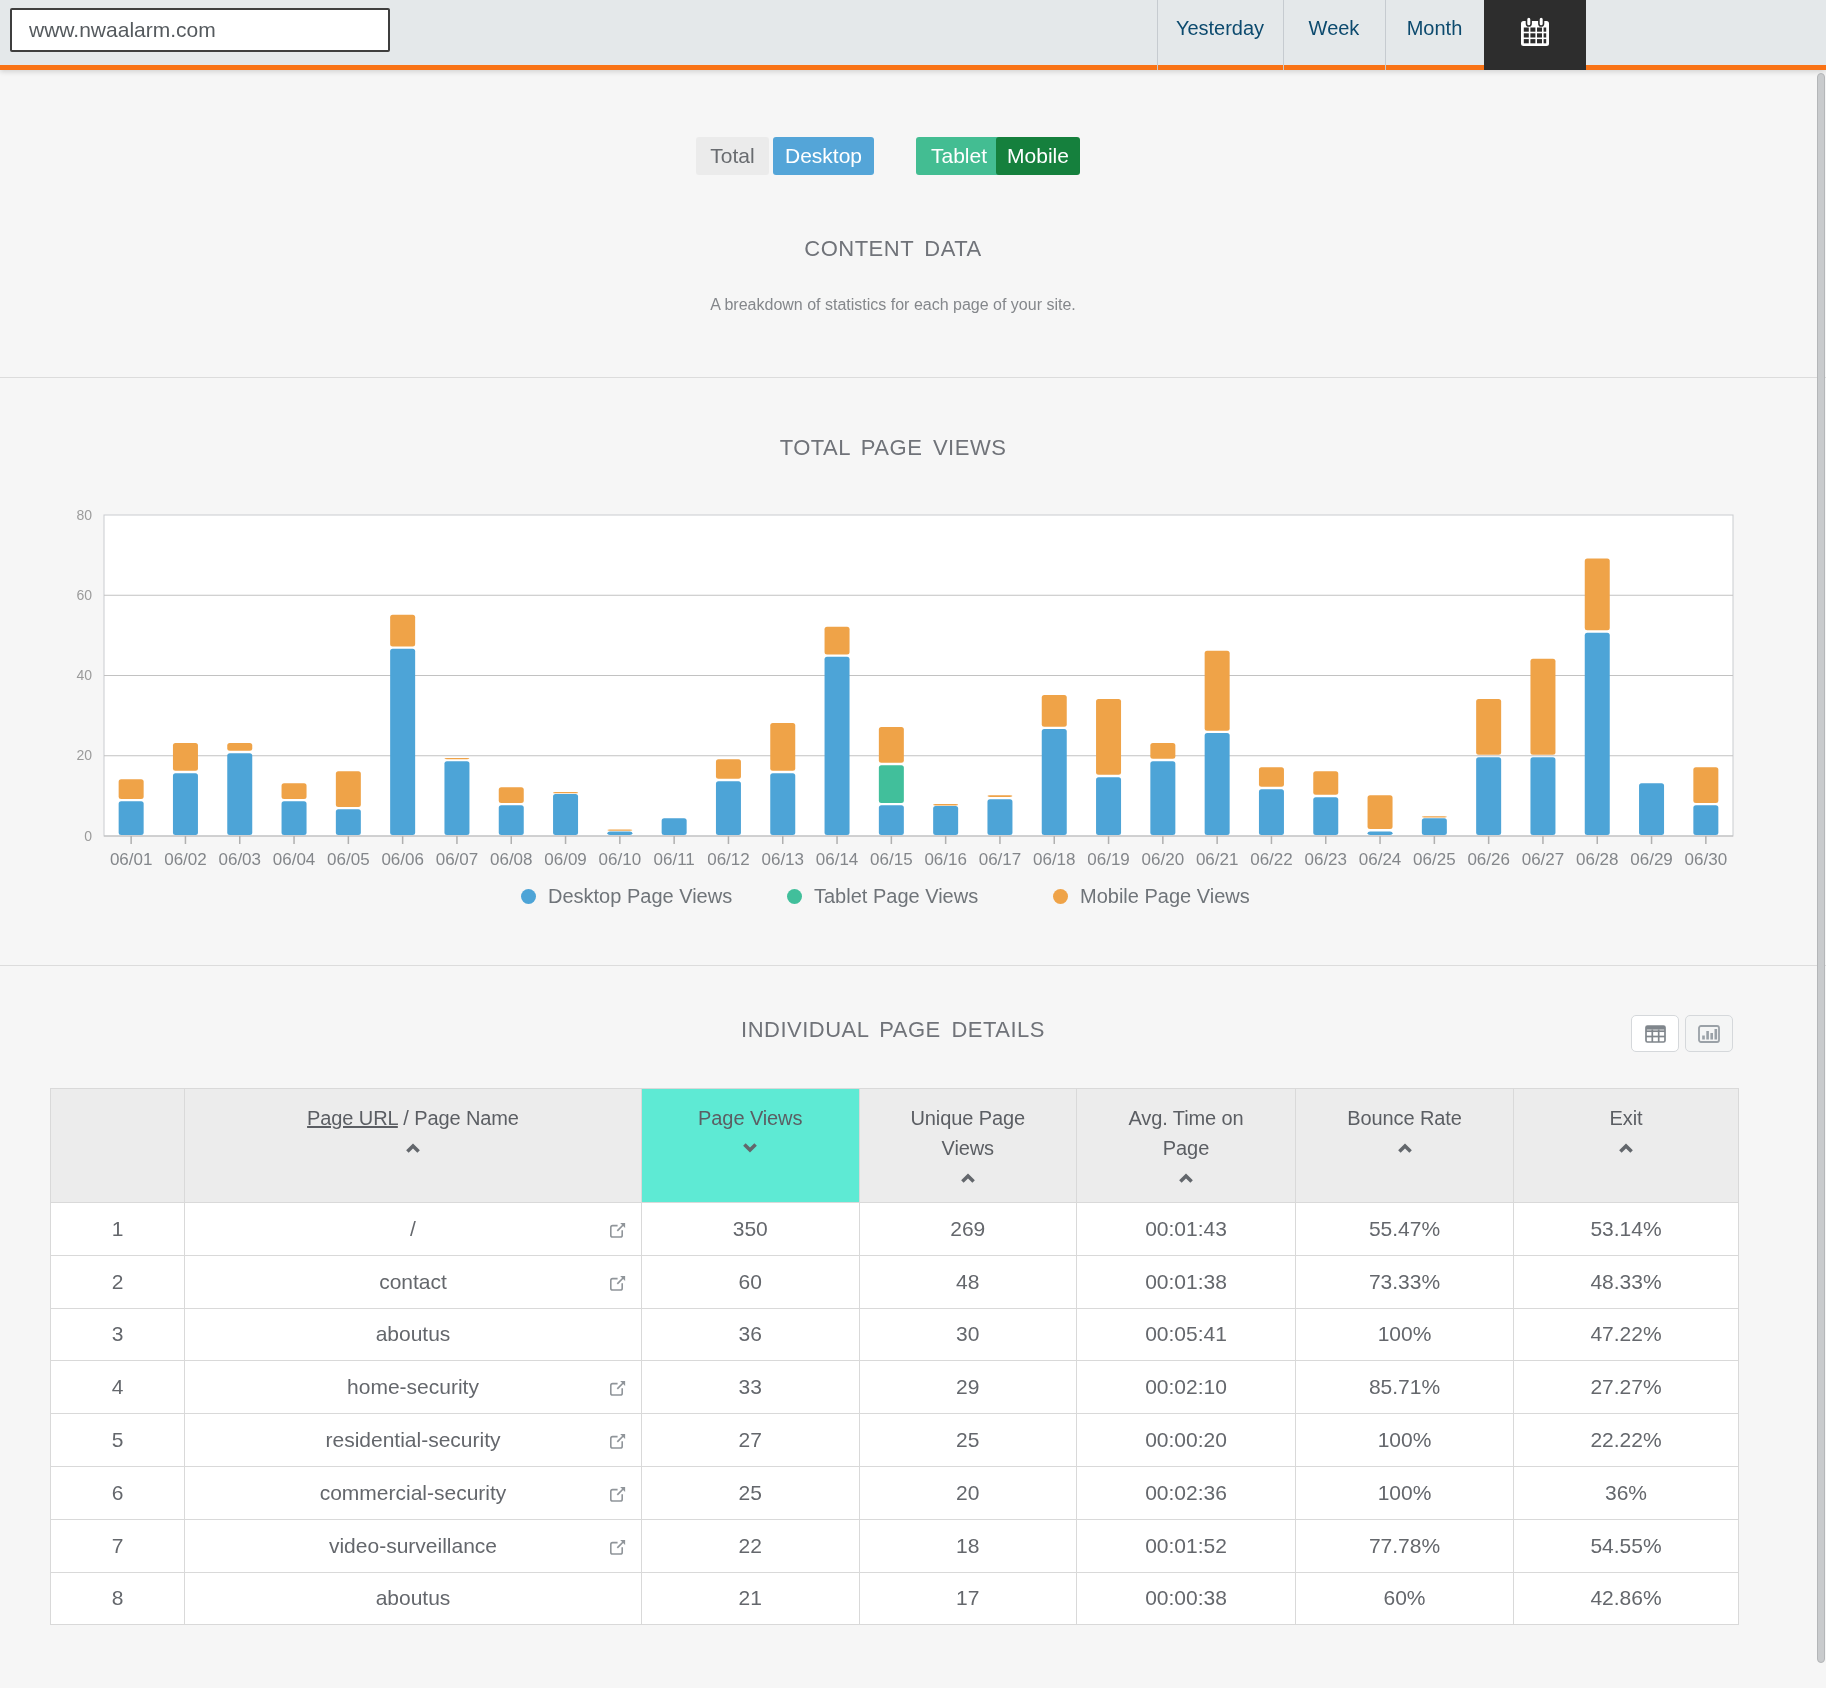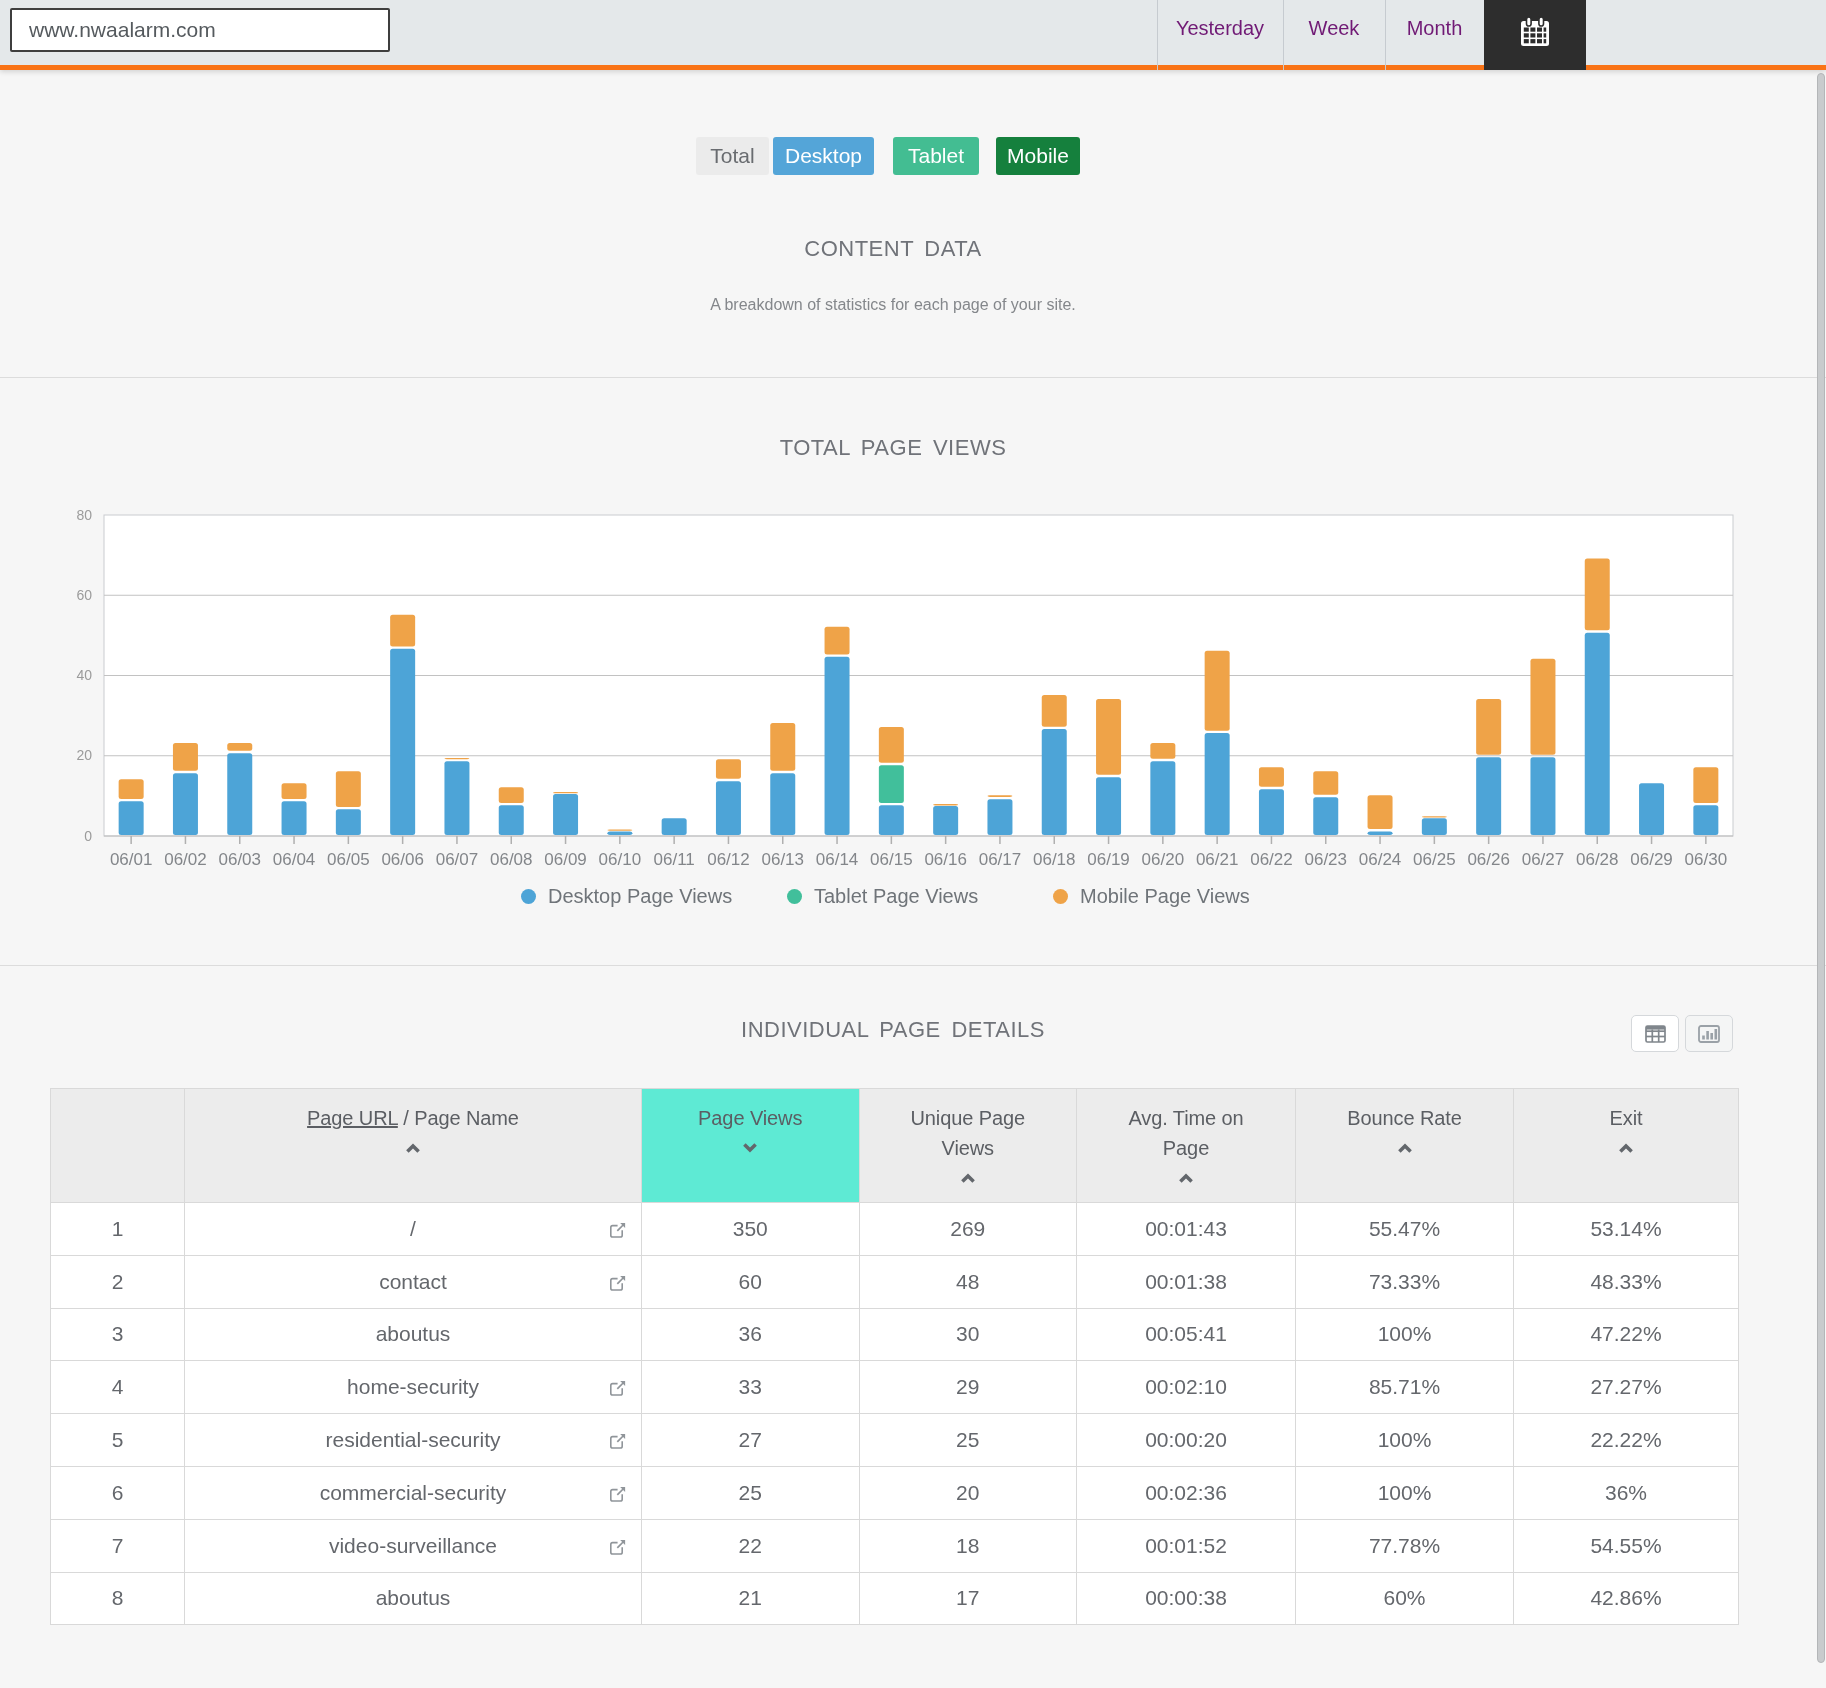--- a/index.html
+++ b/index.html
@@ -5,21 +5,21 @@
 html,body { width:1826px; height:1688px; overflow:hidden; background:#f6f6f6;
   font-family:"Liberation Sans", sans-serif; }
 
 .topbar { position:absolute; left:0; top:0; width:1826px; height:70px; background:#e4e8ea;
   border-bottom:5px solid #f97316; box-shadow:0 2px 5px rgba(0,0,0,0.14); z-index:5; }
 .urlbox { position:absolute; left:10px; top:8px; width:380px; height:44px; background:#ffffff;
   border:2px solid #3e3e3e; border-radius:2px; line-height:40px; padding-left:17px;
   font-size:21px; color:#555a5e; }
 .sep { position:absolute; top:0; width:1px; height:70px; background:#c6cbd0; }
 .tab { position:absolute; top:0; height:70px; line-height:57px; text-align:center;
-  font-size:20px; color:#701a75; }
+  font-size:20px; color:#0c4a6e; }
 .calbox { position:absolute; left:1484px; top:0; width:102px; height:70px; background:#2d2d2d;
   text-align:center; }
 .calbox svg { margin-top:15px; }
 .daterng { position:absolute; left:1596px; top:0; width:228px; height:70px; line-height:61px;
   text-align:center; font-size:20px; color:#7d8287; }
 
 .thumb { position:absolute; left:1817px; top:73px; width:8px; height:1590px; background:#c9cbcd;
   border:1px solid #b4b6b8; border-radius:5px; z-index:9; }
 
 .btn { position:absolute; top:137px; height:38px; border-radius:3px; text-align:center;
@@ -81,21 +81,21 @@
           <rect x="12.4" y="24.1" width="5.0" height="4.2"></rect>
           <rect x="19.0" y="24.1" width="5.0" height="4.2"></rect>
           <rect x="25.6" y="24.1" width="2.6" height="4.2"></rect>
         </g>
       </svg></div>
 </div>
 <div class="thumb"></div>
 
 <div class="btn" style="left:696px;width:73px;background:#ebebeb;color:#696c70">Total</div>
 <div class="btn" style="left:773px;width:101px;background:#54a5d8">Desktop</div>
-<div class="btn" style="left:893px;width:86px;background:#43bd92">Tablet</div>
+<div class="btn" style="left:916px;width:86px;background:#43bd92">Tablet</div>
 <div class="btn" style="left:996px;width:84px;background:#15803d">Mobile</div>
 
 <div class="h1" style="top:236px">CONTENT DATA</div>
 <div class="sub" style="top:296px">A breakdown of statistics for each page of your site.</div>
 <div class="divider" style="top:377px"></div>
 <div class="h1" style="top:435px">TOTAL PAGE VIEWS</div>
 <svg class="chart" width="1826" height="400" viewBox="0 0 1826 400">
     <rect x="104.0" y="35.0" width="1629.0" height="321.0" fill="#ffffff" stroke="#c9cccf" stroke-width="1"></rect>
     <line x1="104.0" y1="275.75" x2="1733.0" y2="275.75" stroke="#c2c2c2" stroke-width="1"></line>
     <line x1="104.0" y1="195.50" x2="1733.0" y2="195.50" stroke="#c2c2c2" stroke-width="1"></line>

